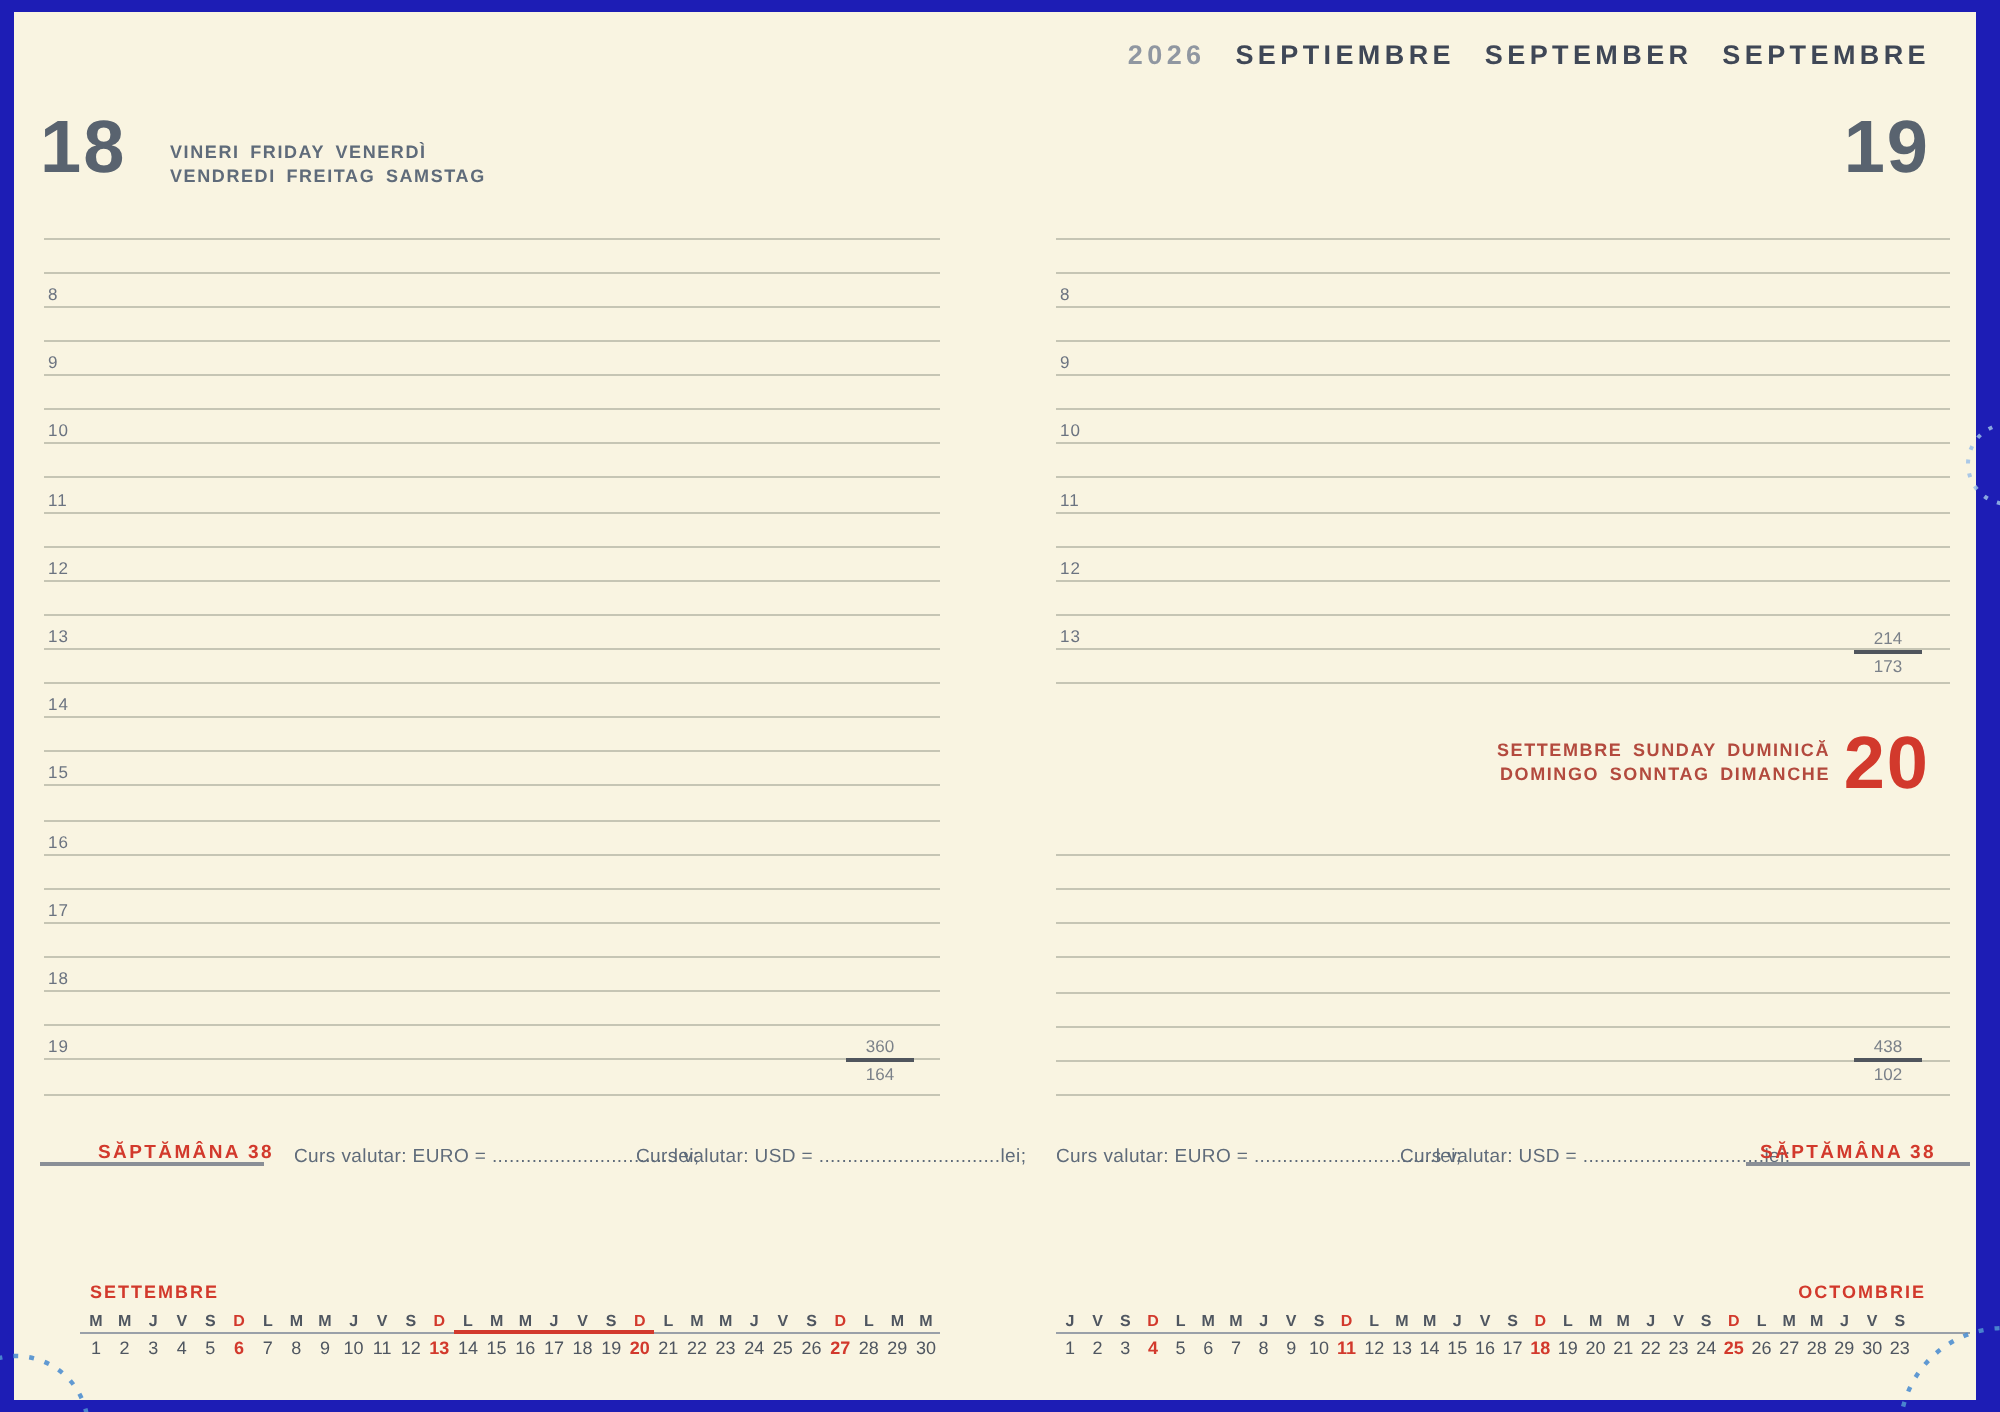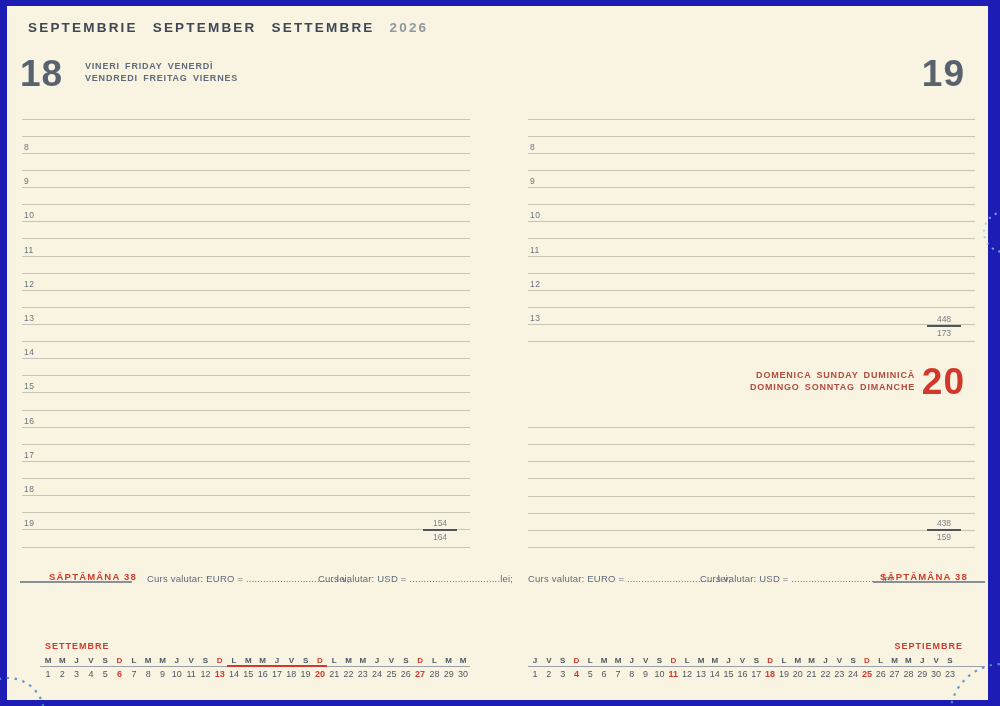--- a/index.html
+++ b/index.html
@@ -47,36 +47,36 @@
   .cal-red{color:var(--accent-red);font-weight:bold;}
   .cal-divider{position:absolute;top:660px;height:1px;background:#9aa0a8;}
   .cal-week-line{position:absolute;top:659px;height:2px;background:var(--accent-red);}
   .deco{position:absolute;left:0;top:0;pointer-events:none;}
 </style>
 </head>
 <body>
 
 <div class="sheet">
 
-  <div class="month-header" style="left:21px">
-    <span>SEPTEMBRIE SEPTEMBER SETTEMBRE</span>
+
+  <div class="month-header" style="right:23px">
     <span class="year">2026</span>
-  </div>
-
+    <span>SEPTIEMBRE SEPTEMBER SEPTEMBRE</span>
+  </div>
 
   <div class="big-day" style="left:13px;top:50px">18</div>
-  <div class="day-names" style="left:78px;top:54px">
+  <div class="day-names" style="left:78px;top:64px">
     <div>VINERI FRIDAY VENERDÌ</div>
-    <div>VENDREDI FREITAG VIERNES</div>
+    <div>VENDREDI FREITAG SAMSTAG</div>
   </div>
 
   <div class="big-day" style="right:23px;top:50px">19</div>
 
   <div class="day-names right sunday" style="right:73px;top:363px">
-    <div>DOMENICA SUNDAY DUMINICĂ</div>
+    <div>SETTEMBRE SUNDAY DUMINICĂ</div>
     <div>DOMINGO SONNTAG DIMANCHE</div>
   </div>
   <div class="big-day red" style="right:23px;top:358px">20</div>
 
   <div id="left-rules">
       <div class="rule" style="left: 15px; top: 112.5px; width: 448px;"></div>
       <div class="rule" style="left: 15px; top: 129.6px; width: 448px;"></div>
       <div class="rule" style="left: 15px; top: 146.7px; width: 448px;"></div>
       <div class="hour-label" style="left: 17px; top: 135.7px;">8</div>
       <div class="rule" style="left: 15px; top: 163.9px; width: 448px;"></div>
@@ -141,33 +141,33 @@
       <div class="rule" style="left: 521px; top: 438.1px; width: 447px;"></div>
       <div class="rule" style="left: 521px; top: 455.2px; width: 447px;"></div>
       <div class="rule" style="left: 521px; top: 472.4px; width: 447px;"></div>
       <div class="rule" style="left: 521px; top: 489.5px; width: 447px;"></div>
       <div class="rule" style="left: 521px; top: 506.6px; width: 447px;"></div>
       <div class="rule" style="left: 521px; top: 523.7px; width: 447px;"></div>
       <div class="rule" style="left: 521px; top: 540.8px; width: 447px;"></div>
     </div>
 
   <div class="day-counter" style="left:413px;top:512px">
-    <div>154</div>
+    <div>360</div>
     <div class="doy-divider"></div>
     <div>164</div>
   </div>
   <div class="day-counter" style="left:917px;top:308px">
-    <div>448</div>
+    <div>214</div>
     <div class="doy-divider"></div>
     <div>173</div>
   </div>
   <div class="day-counter" style="left:917px;top:512px">
     <div>438</div>
     <div class="doy-divider"></div>
-    <div>159</div>
+    <div>102</div>
   </div>
 
   <div class="week-underline-footer" style="left:13px;top:575px;width:112px"></div>
   <div class="week-label" style="left:42px;top:566px">SĂPTĂMÂNA 38</div>
   <div class="currency" style="left:140px;top:567px">Curs valutar: EURO = ................................lei;</div>
   <div class="currency" style="left:311px;top:567px">Curs valutar: USD = ................................lei;</div>
 
   <div class="currency" style="left:521px;top:567px">Curs valutar: EURO = ................................lei;</div>
   <div class="currency" style="left:693px;top:567px">Curs valutar: USD = ................................lei;</div>
   <div class="week-underline-footer" style="left:866px;top:575px;width:112px"></div>
@@ -232,21 +232,21 @@
       <div class="cal-num cal-red" style="left: 405.1px;">27</div>
       <div class="cal-letter" style="left: 420.4px;">L</div>
       <div class="cal-num" style="left: 419.4px;">28</div>
       <div class="cal-letter" style="left: 434.7px;">M</div>
       <div class="cal-num" style="left: 433.7px;">29</div>
       <div class="cal-letter" style="left: 449px;">M</div>
       <div class="cal-num" style="left: 448px;">30</div>
     </div>
   <div id="left-cal-week" class="cal-week-line" style="left: 220px; width: 99.9px;"></div>
 
-  <div class="cal-title" style="right:25px">SEPTIEMBRE</div>
+  <div class="cal-title" style="right:25px">OCTOMBRIE</div>
   <div class="cal-divider" style="left:521px;width:457px"></div>
   <div id="right-cal">
       <div class="cal-letter" style="left: 521px;">J</div>
       <div class="cal-num" style="left: 520px;">1</div>
       <div class="cal-letter" style="left: 534.8px;">V</div>
       <div class="cal-num" style="left: 533.8px;">2</div>
       <div class="cal-letter" style="left: 548.7px;">S</div>
       <div class="cal-num" style="left: 547.7px;">3</div>
       <div class="cal-letter cal-red" style="left: 562.5px;">D</div>
       <div class="cal-num cal-red" style="left: 561.5px;">4</div>

